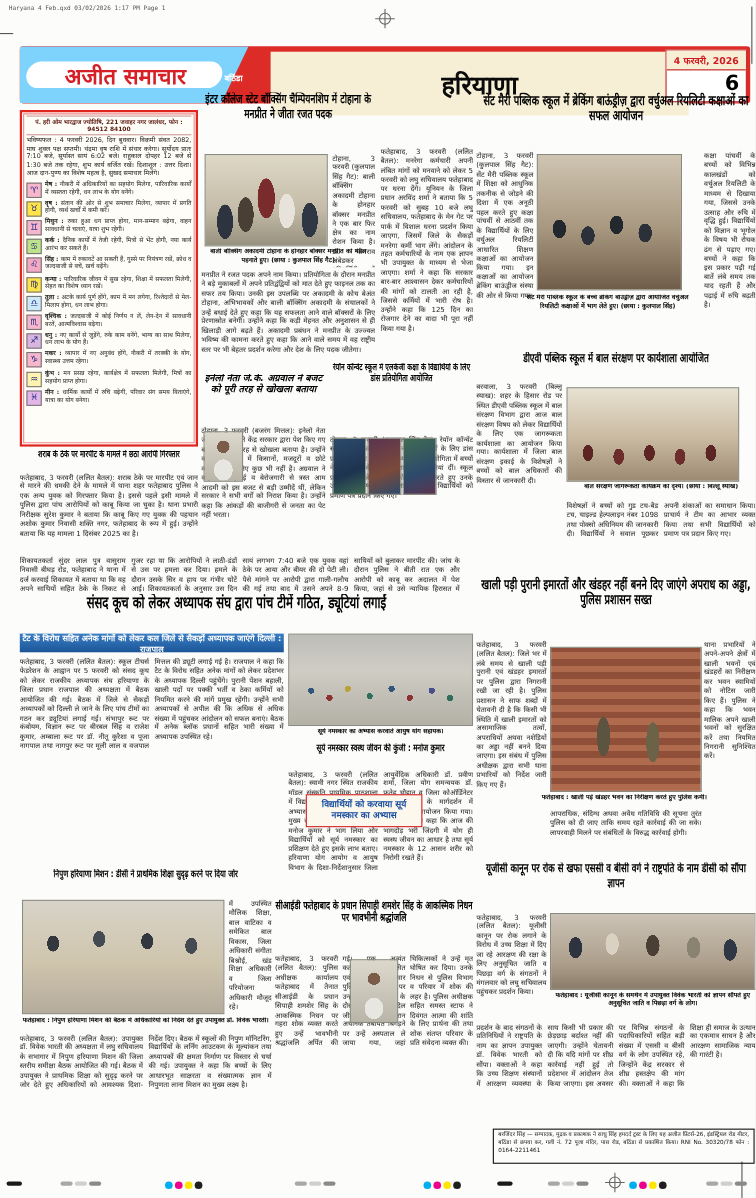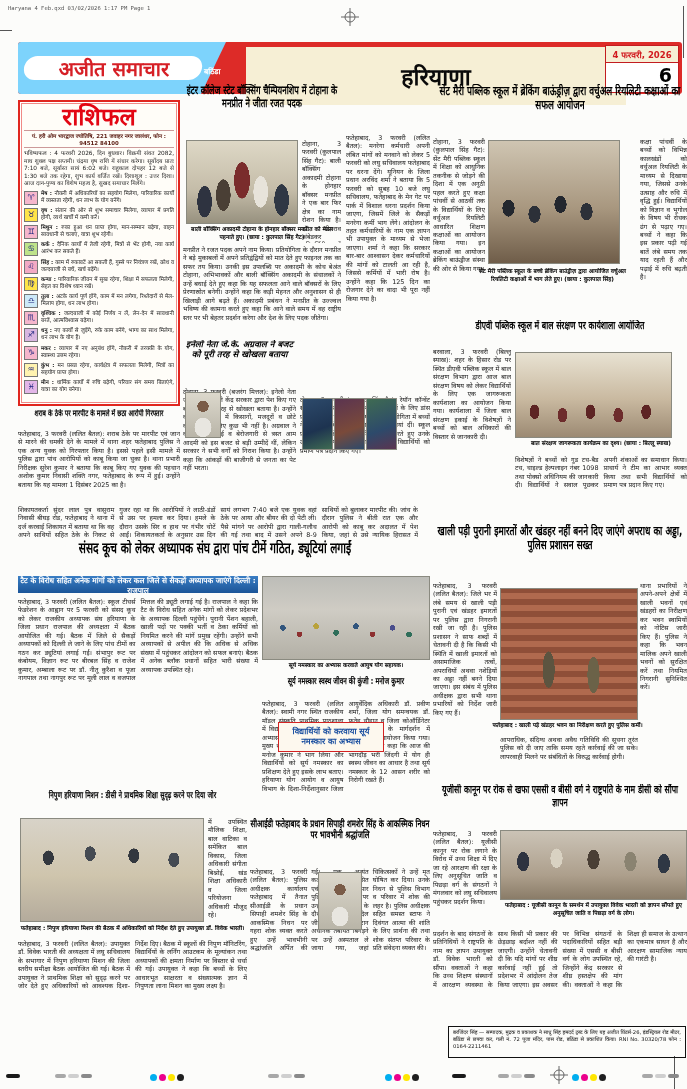--- a/index.html
+++ b/index.html
@@ -134,21 +134,20 @@
     <div class="mast-center">
       <span class="mast-section">हरियाणा</span>
     </div>
     <div class="mast-datebox">
       <span class="mast-date">4 फरवरी, 2026</span>
       <span class="mast-page">6</span>
     </div>
   </div>
 
   <div class="rash">
-    <div class="rash-title">राशिफल</div>
     <div class="rash-astro">पं. हरी ओम भारद्वाज ज्योतिषि, 221 जवाहर नगर जालंधर, फोन : 94512 84100</div>
     <div class="rash-intro">भविष्यफल : 4 फरवरी 2026, दिन बुधवार। विक्रमी संवत 2082, माघ शुक्ल पक्ष सप्तमी। चंद्रमा वृष राशि में संचार करेगा। सूर्योदय प्रातः 7:10 बजे, सूर्यास्त सायं 6:02 बजे। राहुकाल दोपहर 12 बजे से 1:30 बजे तक रहेगा, शुभ कार्य वर्जित रखें। दिशाशूल : उत्तर दिशा। आज दान-पुण्य का विशेष महत्व है, सुखद समाचार मिलेंगे।</div>
     <div id="zodiac-list">
         <div class="z-row">
           <span class="z-ic" style="background: rgb(246, 182, 204);">♈</span>
           <span class="z-tx"><b>मेष : </b>नौकरी में अधिकारियों का सहयोग मिलेगा, पारिवारिक कार्यों में व्यस्तता रहेगी, धन लाभ के योग बनेंगे।</span>
         </div>
         <div class="z-row">
           <span class="z-ic" style="background: rgb(255, 228, 73);">♉</span>
           <span class="z-tx"><b>वृष : </b>संतान की ओर से शुभ समाचार मिलेगा, व्यापार में प्रगति होगी, व्यर्थ खर्चों में कमी करें।</span>
@@ -217,20 +216,23 @@
   <div class="hl" style="left:18px;top:409px;width:162px;height:20px;font-size:8.5px;">
     <div class="cxi w143">शराब के ठेके पर मारपीट के मामले में छठा आरोपी गिरफ्तार</div>
   </div>
   <div class="bt" style="left:18px;top:430px;width:162px;height:74px;">फतेहाबाद, 3 फरवरी (ललित बैतल): शराब ठेके पर मारपीट एवं जान से मारने की धमकी देने के मामले में थाना शहर फतेहाबाद पुलिस ने एक अन्य युवक को गिरफ्तार किया है। इससे पहले इसी मामले में पुलिस द्वारा पांच आरोपियों को काबू किया जा चुका है। थाना प्रभारी निरीक्षक सुरेश कुमार ने बताया कि काबू किए गए युवक की पहचान अशोक कुमार निवासी शक्ति नगर, फतेहाबाद के रूप में हुई। उन्होंने बताया कि यह मामला 1 दिसंबर 2025 का है।</div>
   <div class="bt" style="left:18px;top:506px;width:400px;height:34px;column-count:4;column-gap:5px;">शिकायतकर्ता सुंदर लाल पुत्र वासुराम निवासी बीघड़ रोड, फतेहाबाद ने थाना में दर्ज करवाई शिकायत में बताया था कि वह अपने साथियों सहित ठेके के निकट से गुजर रहा था कि आरोपियों ने लाठी-डंडों से उस पर हमला कर दिया। हमले के दौरान उसके सिर व हाथ पर गंभीर चोटें आईं। शिकायतकर्ता के अनुसार उस दिन सायं लगभग 7:40 बजे एक युवक वहां ठेके पर आया और बीयर की दो पेटी ली। पैसे मांगने पर आरोपी द्वारा गाली-गलौच की गई तथा बाद में उसने अपने 8-9 साथियों को बुलाकर मारपीट की। जांच के दौरान पुलिस ने बीती रात एक और आरोपी को काबू कर अदालत में पेश किया, जहां से उसे न्यायिक हिरासत में भेज दिया गया। इस मामले में अब तक 6 आरोपियों को गिरफ्तार किया जा चुका है।</div>
 
   <div class="hl ital" style="left:183px;top:340px;width:113px;height:44px;font-size:8.5px;text-align:center;">इनेलो नेता जे.के. अग्रवाल ने बजट को पूरी तरह से खोखला बताया</div>
   <div class="bt" style="left:183px;top:388px;width:113px;height:116px;">टोहाना, 3 फरवरी (बजरंग मित्तल): इनेलो नेता जे.के. अग्रवाल ने केंद्र सरकार द्वारा पेश किए गए बजट को पूरी तरह से खोखला बताया है। उन्होंने कहा कि बजट में किसानों, मजदूरों व छोटे व्यापारियों के लिए कुछ भी नहीं है। अग्रवाल ने कहा कि महंगाई व बेरोजगारी से त्रस्त आम आदमी को इस बजट से बड़ी उम्मीदें थीं, लेकिन सरकार ने सभी वर्गों को निराश किया है। उन्होंने कहा कि आंकड़ों की बाजीगरी से जनता का पेट नहीं भरता।</div>
   <div class="ph ph-man" style="left:185px;top:392px;width:36px;height:46px;"></div>
 
+  <div class="hl" style="left:300px;top:330px;width:130px;height:62px;font-size:8.5px;">
+    <div class="cxi w143">रेयॉन कॉन्वेंट स्कूल में एलकेजी कक्षा के विद्यार्थियों के लिए डांस प्रतियोगिता आयोजित</div>
+  </div>
   <div class="bt" style="left:300px;top:396px;width:130px;height:108px;">टोहाना, 3 फरवरी (कुलपाल सिंह गैट): रेयॉन कॉन्वेंट स्कूल में एलकेजी कक्षा के नन्हे-मुन्ने बच्चों के लिए डांस प्रतियोगिता का आयोजन किया गया। प्रतियोगिता में बच्चों ने रंग-बिरंगी वेशभूषा में शानदार प्रस्तुतियां दीं। स्कूल प्राचार्य ने विजेता बच्चों को पुरस्कृत करते हुए उनके उज्ज्वल भविष्य की कामना की। सभी विद्यार्थियों को प्रमाण पत्र प्रदान किए गए।</div>
   <div class="ray-row" style="left:302px;top:398px;">
     <span class="t ph-tile1"></span>
     <span class="t ph-tile2"></span>
     <span class="t ph-tile3"></span>
   </div>
 
   <div class="hl" style="left:433px;top:320px;width:254px;height:22px;font-size:11px;">
     <div class="cxi w143">डीएवी पब्लिक स्कूल में बाल संरक्षण पर कार्यशाला आयोजित</div>
   </div>

